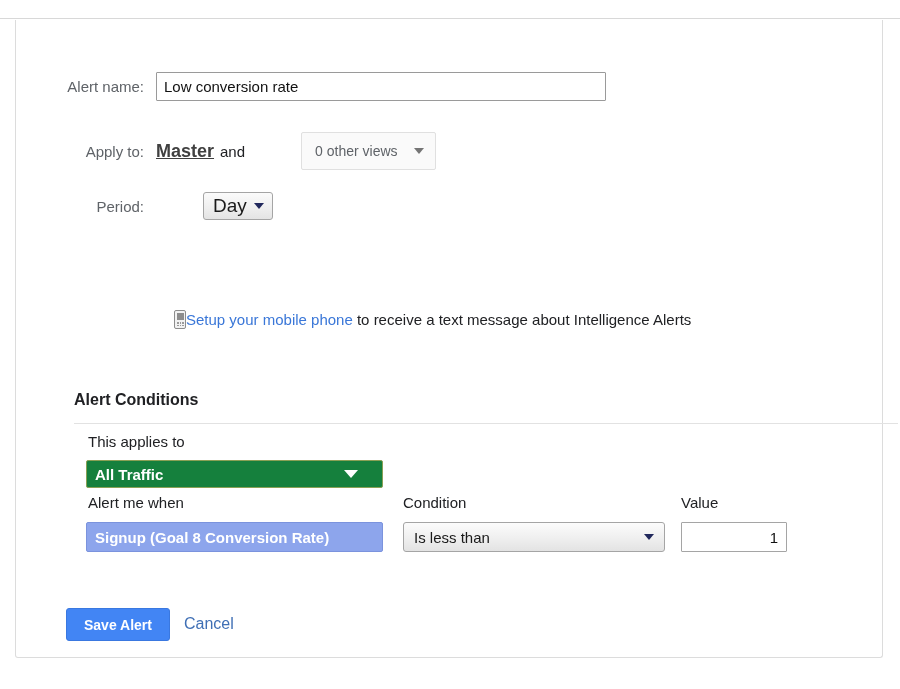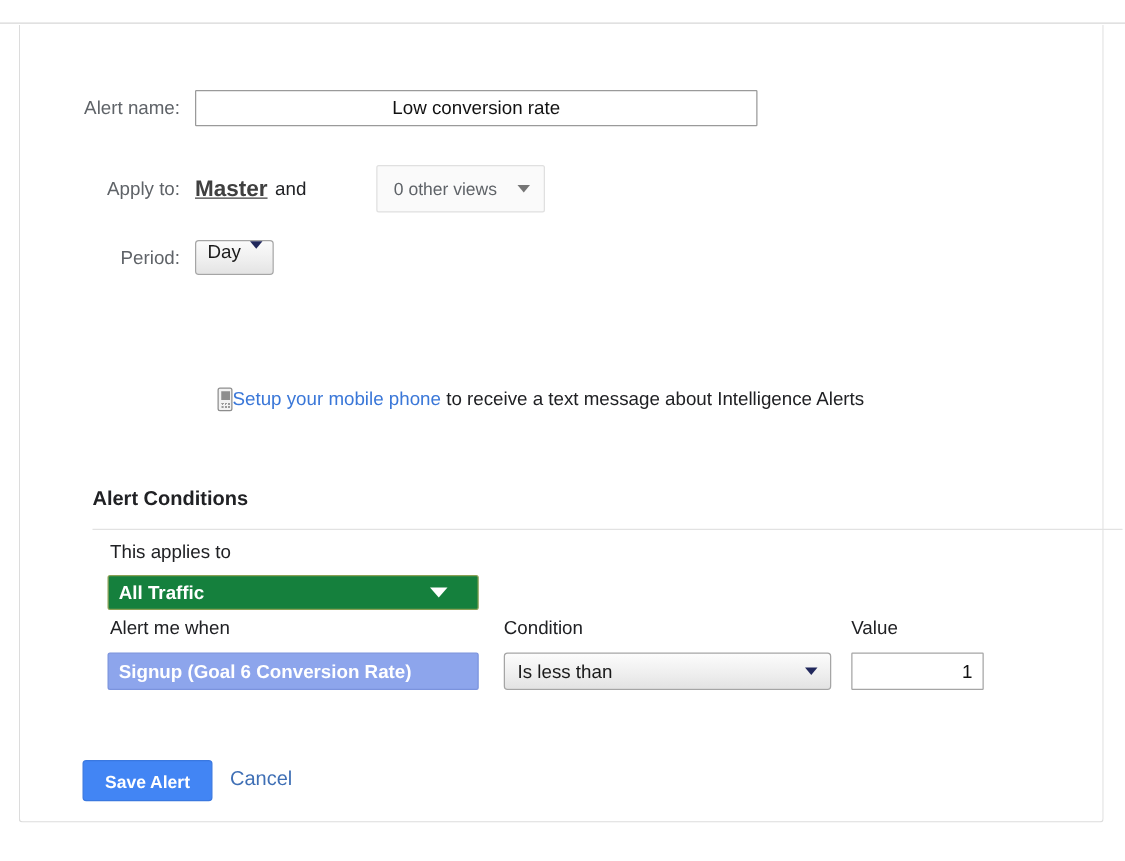--- a/index.html
+++ b/index.html
@@ -64,21 +64,20 @@
     height: 29px;
     border: 1px solid #9a9a9a;
     border-radius: 1px;
     padding: 12px 7px;
     font-family: "Liberation Sans", sans-serif;
     font-size: 15px;
     color: #111;
     box-sizing: border-box;
     background: #fff;
     outline: none;
-    text-align: center;
   }
 
   
   #row-apply-to { left: 20px; top: 112px; }
   #apply-master {
     font-size: 18px;
     font-weight: bold;
     color: #404040;
     text-decoration: underline;
   }
@@ -108,30 +107,32 @@
     border-left: 5px solid transparent;
     border-right: 5px solid transparent;
     border-top: 6px solid #757575;
   }
   #other-views-dropdown { width: 135px; margin-left: 48px; }
 
   
   #row-period { left: 20px; top: 172px; }
   .native-select {
     display: inline-flex;
+    align-items: center;
     height: 28px;
     border: 1px solid #a5a5a5;
     border-radius: 3px;
     background: linear-gradient(#fbfbfb, #eeeeee 60%, #e4e4e4);
     padding: 0 8px 0 9px;
-    font-size: 15px;
+    font-size: 19px;
     color: #1a1a1a;
     box-sizing: border-box;
     cursor: pointer;
     white-space: nowrap;
+    margin-left: 47px;
   }
   .native-select .ncaret {
     margin-left: 7px;
     width: 0; height: 0;
     border-left: 5px solid transparent;
     border-right: 5px solid transparent;
     border-top: 6px solid #21285c;
   }
 
   
@@ -424,21 +425,21 @@
   <div id="segment-select">
     <span class="seg-text">All Traffic</span>
     <span class="seg-caret"></span>
   </div>
 
   <div class="field-label" id="label-alert-when">Alert me when</div>
   <div class="field-label" id="label-condition">Condition</div>
   <div class="field-label" id="label-value">Value</div>
 
   <div id="metric-select">
-    <span class="metric-text">Signup (Goal 6 Conversion Rate)</span>
+    <span class="metric-text">Signup (Goal 8 Conversion Rate)</span>
   </div>
 
   <div id="condition-select">
     <span>Is less than</span>
     <span class="ncaret"></span>
   </div>
 
   <input id="value-input" type="text" value="1" style="">
 
   <button id="save-alert-button">Save Alert</button>

